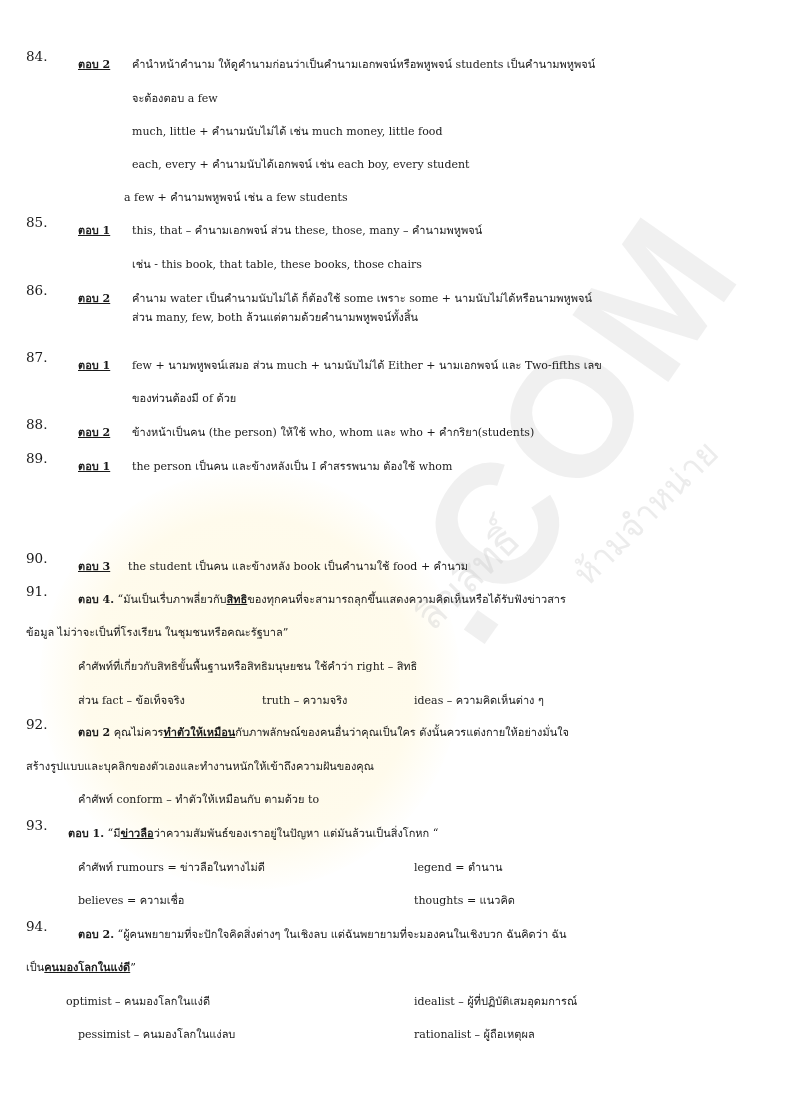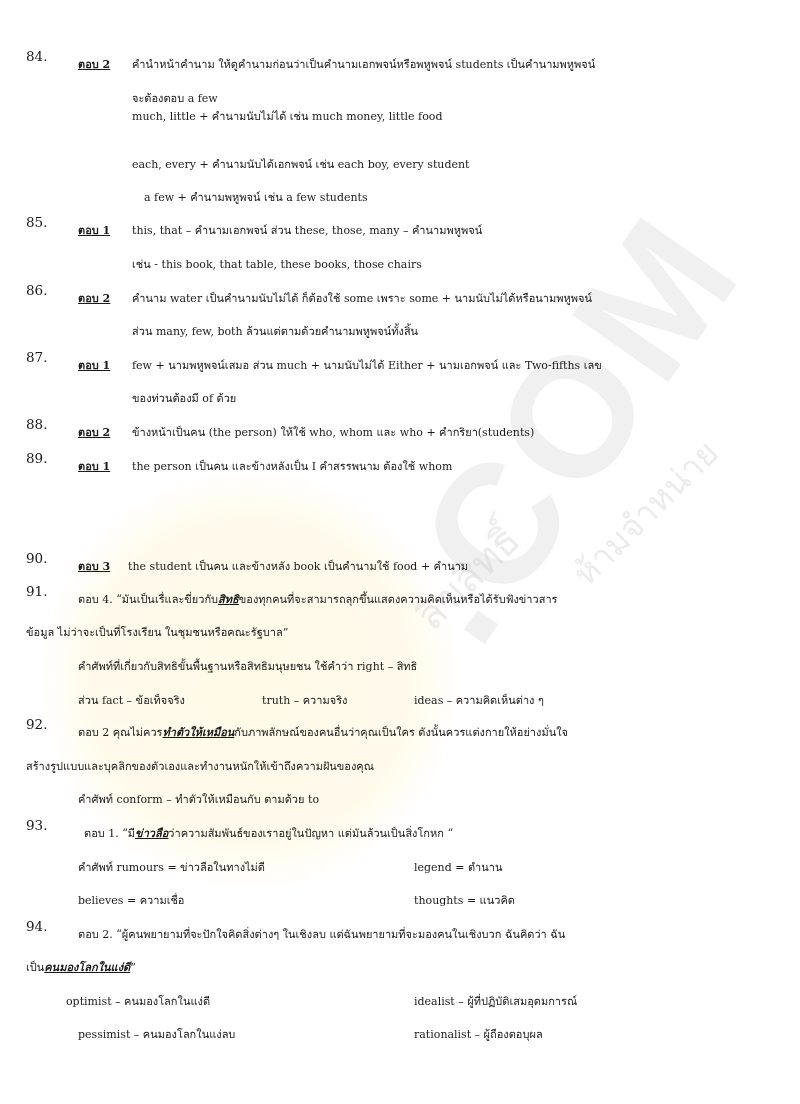--- a/index.html
+++ b/index.html
@@ -9,55 +9,55 @@
   .wm-com { left: 330px; top: 330px; font-family: "Liberation Sans", sans-serif; font-weight: bold;
             font-size: 170px; color: rgba(200,200,200,0.28); transform: rotate(-55deg); transform-origin: center; letter-spacing: 6px; }
   .wm-sun { left: 40px; top: 470px; width: 420px; height: 420px; border-radius: 50%;
             background: radial-gradient(circle, rgba(255,238,170,0.28) 0%, rgba(255,232,150,0.18) 55%, rgba(255,255,255,0) 72%); }
   .wm-thai { left: 400px; top: 600px; font-size: 40px; color: rgba(200,200,200,0.35); transform: rotate(-45deg); transform-origin: left top; white-space: nowrap; }
   .wm-thai2 { left: 560px; top: 560px; font-size: 34px; color: rgba(200,200,200,0.35); transform: rotate(-45deg); transform-origin: left top; white-space: nowrap; }
   .page { position: absolute; left: 0; top: 0; width: 800px; z-index: 1; }
   .line { position: absolute; font-size: 11px; white-space: nowrap; line-height: 18px; margin-top: 8px; }
   .num { position: absolute; font-size: 13.5px; left: 26px; }
   .ans { font-weight: bold; text-decoration: underline; }
-  .ansb { font-weight: normal; }
-  .u { font-weight: bold; text-decoration: underline; font-style: italic; }
+  .ansb { font-weight: bold; }
+  .u { font-weight: bold; text-decoration: underline; }
 </style>
 </head>
 <body>
 
 <div class="watermark wm-sun"></div>
 <div class="watermark wm-com">.COM</div>
 <div class="watermark wm-thai">ลิขสิทธิ์</div>
 <div class="watermark wm-thai2">ห้ามจำหน่าย</div>
 
 <div class="page">
 
   <div>
     <span class="num" style="top:48px">84.</span>
     <span class="line ans" style="top:48px;left:78px">ตอบ 2</span>
     <span class="line" style="top:48px;left:132px">คำนำหน้าคำนาม ให้ดูคำนามก่อนว่าเป็นคำนามเอกพจน์หรือพหูพจน์ students เป็นคำนามพหูพจน์</span>
     <span class="line" style="top:82px;left:132px">จะต้องตอบ a few</span>
-    <span class="line" style="top:100px;left:132px">much, little + คำนามนับไม่ได้ เช่น much money, little food</span>
+    <span class="line" style="top:115px;left:132px">much, little + คำนามนับไม่ได้ เช่น much money, little food</span>
     <span class="line" style="top:148px;left:132px">each, every + คำนามนับได้เอกพจน์ เช่น each boy, every student</span>
-    <span class="line" style="top:181px;left:144px">a few + คำนามพหูพจน์ เช่น a few students</span>
+    <span class="line" style="top:181px;left:124px">a few + คำนามพหูพจน์ เช่น a few students</span>
   </div>
 
   <div>
     <span class="num" style="top:214px">85.</span>
     <span class="line ans" style="top:214px;left:78px">ตอบ 1</span>
     <span class="line" style="top:214px;left:132px">this, that – คำนามเอกพจน์ ส่วน these, those, many – คำนามพหูพจน์</span>
     <span class="line" style="top:248px;left:132px">เช่น - this book, that table, these books, those chairs</span>
   </div>
 
   <div>
     <span class="num" style="top:282px">86.</span>
     <span class="line ans" style="top:282px;left:78px">ตอบ 2</span>
     <span class="line" style="top:282px;left:132px">คำนาม water เป็นคำนามนับไม่ได้ ก็ต้องใช้ some เพราะ some + นามนับไม่ได้หรือนามพหูพจน์</span>
-    <span class="line" style="top:315px;left:132px">ส่วน many, few, both ล้วนแต่ตามด้วยคำนามพหูพจน์ทั้งสิ้น</span>
+    <span class="line" style="top:301px;left:132px">ส่วน many, few, both ล้วนแต่ตามด้วยคำนามพหูพจน์ทั้งสิ้น</span>
   </div>
 
   <div>
     <span class="num" style="top:349px">87.</span>
     <span class="line ans" style="top:349px;left:78px">ตอบ 1</span>
     <span class="line" style="top:349px;left:132px">few + นามพหูพจน์เสมอ ส่วน much + นามนับไม่ได้ Either + นามเอกพจน์ และ Two-fifths เลข</span>
     <span class="line" style="top:382px;left:132px">ของท่วนต้องมี of ด้วย</span>
   </div>
 
   <div>
@@ -75,42 +75,42 @@
   <div>
     <span class="num" style="top:550px">90.</span>
     <span class="line ans" style="top:550px;left:78px">ตอบ 3</span>
     <span class="line" style="top:550px;left:128px">the student เป็นคน และข้างหลัง book เป็นคำนามใช้ food + คำนาม</span>
   </div>
 
   <div>
     <span class="num" style="top:583px">91.</span>
     <span class="line" style="top:583px;left:78px">
       <span class="ansb">ตอบ 4.</span>
-      <span>“มันเป็นเรื่และขี่ยวกับ</span><span class="u">สิทธิ</span><span>ของทุกคนที่จะสามารถลุกขึ้นแสดงความคิดเห็นหรือได้รับฟังข่าวสาร</span>
+      <span>“มันเป็นเรื่บภาพลี่ยวกับ</span><span class="u">สิทธิ</span><span>ของทุกคนที่จะสามารถลุกขึ้นแสดงความคิดเห็นหรือได้รับฟังข่าวสาร</span>
     </span>
     <span class="line" style="top:616px;left:26px">ข้อมูล ไม่ว่าจะเป็นที่โรงเรียน ในชุมชนหรือคณะรัฐบาล”</span>
     <span class="line" style="top:650px;left:78px">คำศัพท์ที่เกี่ยวกับสิทธิขั้นพื้นฐานหรือสิทธิมนุษยชน ใช้คำว่า right – สิทธิ</span>
     <span class="line" style="top:684px;left:78px">ส่วน fact – ข้อเท็จจริง</span>
     <span class="line" style="top:684px;left:262px">truth – ความจริง</span>
     <span class="line" style="top:684px;left:414px">ideas – ความคิดเห็นต่าง ๆ</span>
   </div>
 
   <div>
     <span class="num" style="top:716px">92.</span>
     <span class="line" style="top:716px;left:78px">
       <span class="ansb">ตอบ 2</span>
       <span>คุณไม่ควร</span><span class="u">ทำตัวให้เหมือน</span><span>กับภาพลักษณ์ของคนอื่นว่าคุณเป็นใคร ดังนั้นควรแต่งกายให้อย่างมั่นใจ</span>
     </span>
     <span class="line" style="top:750px;left:26px">สร้างรูปแบบและบุคลิกของตัวเองและทำงานหนักให้เข้าถึงความฝันของคุณ</span>
     <span class="line" style="top:783px;left:78px">คำศัพท์ conform – ทำตัวให้เหมือนกับ ตามด้วย to</span>
   </div>
 
   <div>
     <span class="num" style="top:817px">93.</span>
-    <span class="line" style="top:817px;left:84px">
+    <span class="line" style="top:817px;left:68px">
       <span class="ansb">ตอบ 1.</span>
       <span>“มี</span><span class="u">ข่าวลือ</span><span>ว่าความสัมพันธ์ของเราอยู่ในปัญหา แต่มันล้วนเป็นสิ่งโกหก “</span>
     </span>
     <span class="line" style="top:851px;left:78px">คำศัพท์ rumours = ข่าวลือในทางไม่ดี</span>
     <span class="line" style="top:851px;left:414px">legend = ตำนาน</span>
     <span class="line" style="top:884px;left:78px">believes = ความเชื่อ</span>
     <span class="line" style="top:884px;left:414px">thoughts = แนวคิด</span>
   </div>
 
   <div>
@@ -118,16 +118,16 @@
     <span class="line" style="top:918px;left:78px">
       <span class="ansb">ตอบ 2.</span>
       <span>“ผู้คนพยายามที่จะปักใจคิดสิ่งต่างๆ ในเชิงลบ แต่ฉันพยายามที่จะมองคนในเชิงบวก ฉันคิดว่า ฉัน</span>
     </span>
     <span class="line" style="top:951px;left:26px">
       <span>เป็น</span><span class="u">คนมองโลกในแง่ดี</span><span>”</span>
     </span>
     <span class="line" style="top:985px;left:66px">optimist – คนมองโลกในแง่ดี</span>
     <span class="line" style="top:985px;left:414px">idealist – ผู้ที่ปฏิบัติเสมอุดมการณ์</span>
     <span class="line" style="top:1018px;left:78px">pessimist – คนมองโลกในแง่ลบ</span>
-    <span class="line" style="top:1018px;left:414px">rationalist – ผู้ถืองตอบุผล</span>
+    <span class="line" style="top:1018px;left:414px">rationalist – ผู้ถือเหตุผล</span>
   </div>
 
 </div>
 
 </body></html>

